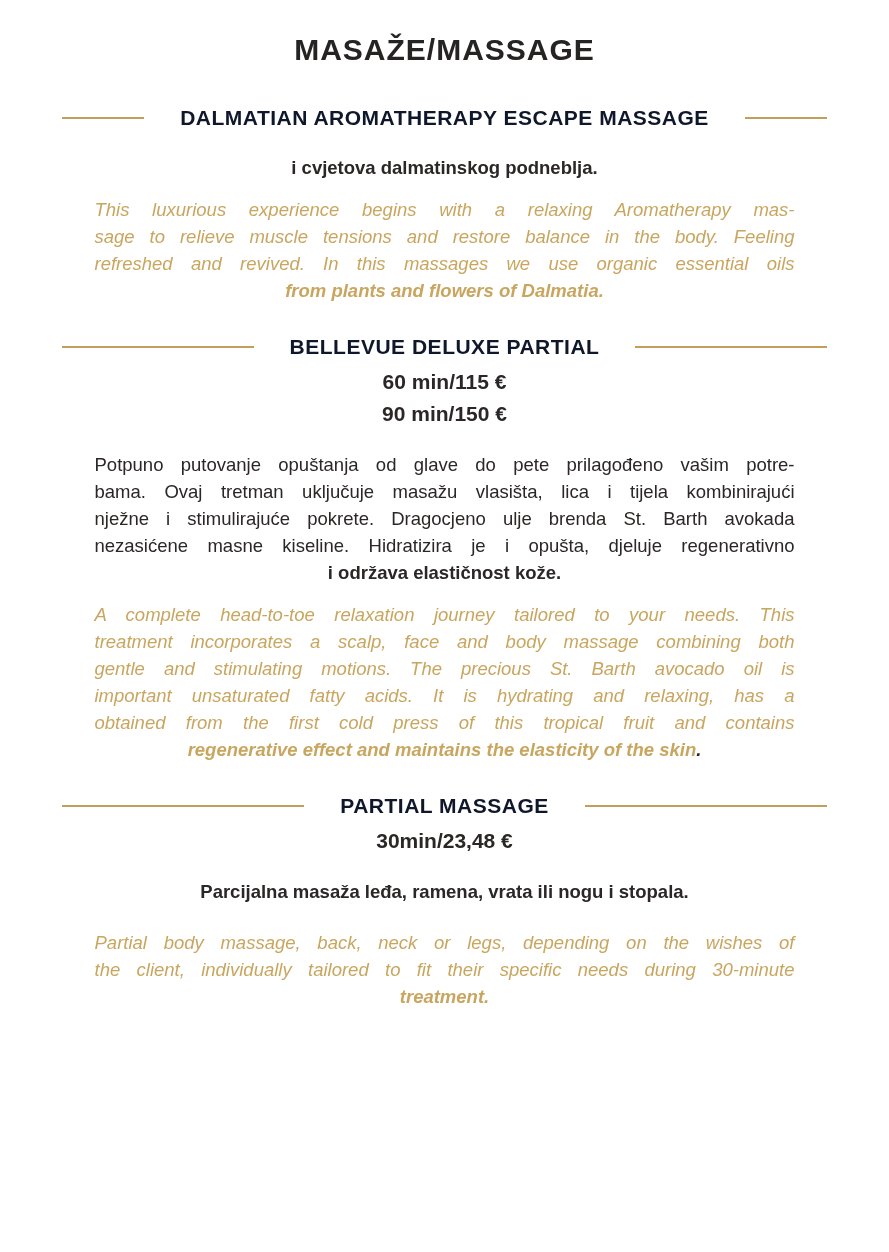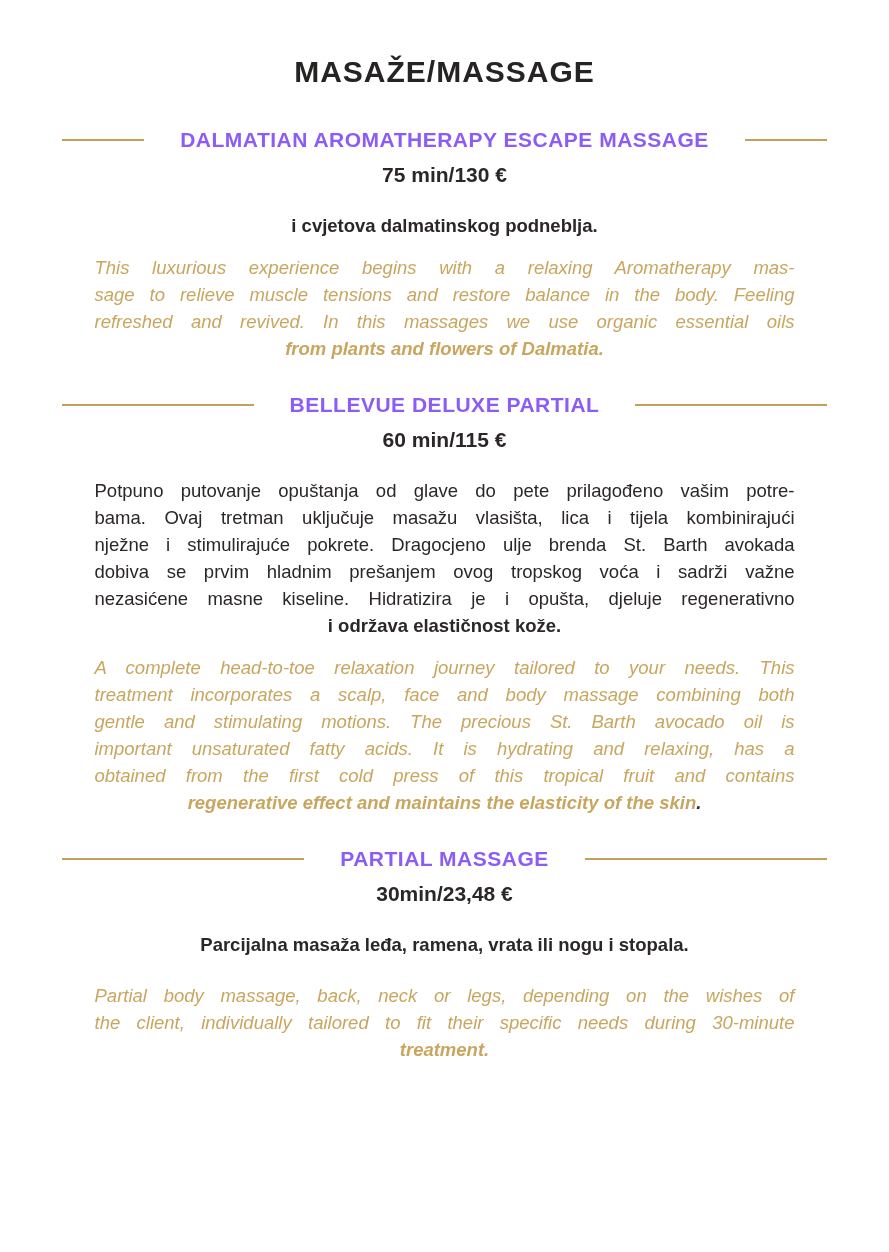--- a/index.html
+++ b/index.html
@@ -3,42 +3,42 @@
 <meta charset="utf-8">
 <style>
   html, body { margin: 0; padding: 0; }
   body {
     width: 889px; height: 1252px;
     background: #ffffff;
     font-family: "Liberation Sans", sans-serif;
     color: #2b2726;
     overflow: hidden;
   }
-  .page { box-sizing: border-box; width: 889px; padding: 54px 62px 0; }
+  .page { box-sizing: border-box; width: 889px; padding: 32px 62px 0; }
 
   .title {
     margin: 0;
     text-align: center;
     font-size: 30px; line-height: 36px;
     font-weight: 700; letter-spacing: 1px;
     color: #262323;
   }
 
   .heading-row {
     display: flex; align-items: center;
     gap: 36px;
     margin-top: 31px;
   }
   .menu-section:first-of-type .heading-row { margin-top: 38px; }
   .rule { flex: 1; height: 2px; background: #c2a05a; }
   .heading {
     margin: 0;
     font-size: 21px; line-height: 24px;
     font-weight: 700; letter-spacing: 0.5px;
-    color: #8b5cf6;
+    color: #0f172a;
     white-space: nowrap; text-align: center;
   }
 
   .prices { margin-top: 10px; }
   .prices .price-line {
     text-align: center;
     font-size: 21px; line-height: 26px;
     font-weight: 700; color: #2b2726;
     margin-bottom: 6px;
   }
@@ -66,23 +66,20 @@
 <div class="page">
 
   <h1 class="title">MASAŽE/MASSAGE</h1>
 
   <section class="menu-section">
     <div class="heading-row">
       <div class="rule"></div>
       <h2 class="heading">DALMATIAN AROMATHERAPY ESCAPE MASSAGE</h2>
       <div class="rule"></div>
     </div>
-    <div class="prices">
-        <div class="price-line">75 min/130 €</div>
-      </div>
     <div class="para cr">
       <div class="last-line">i cvjetova dalmatinskog podneblja.</div>
     </div>
     <div class="para en">
       <div>
           <div class="jline">This luxurious experience begins with a relaxing Aromatherapy mas-</div>
           <div class="jline">sage to relieve muscle tensions and restore balance in the body. Feeling</div>
           <div class="jline">refreshed and revived. In this massages we use organic essential oils</div>
         </div>
       <div class="last-line">from plants and flowers of Dalmatia.</div>
@@ -90,27 +87,27 @@
   </section>
 
   <section class="menu-section">
     <div class="heading-row">
       <div class="rule"></div>
       <h2 class="heading">BELLEVUE DELUXE PARTIAL</h2>
       <div class="rule"></div>
     </div>
     <div class="prices">
         <div class="price-line">60 min/115 €</div>
+        <div class="price-line">90 min/150 €</div>
       </div>
     <div class="para cr">
       <div>
           <div class="jline">Potpuno putovanje opuštanja od glave do pete prilagođeno vašim potre-</div>
           <div class="jline">bama. Ovaj tretman uključuje masažu vlasišta, lica i tijela kombinirajući</div>
           <div class="jline">nježne i stimulirajuće pokrete. Dragocjeno ulje brenda St. Barth avokada</div>
-          <div class="jline">dobiva se prvim hladnim prešanjem ovog tropskog voća i sadrži važne</div>
           <div class="jline">nezasićene masne kiseline. Hidratizira je i opušta, djeluje regenerativno</div>
         </div>
       <div class="last-line">i održava elastičnost kože.</div>
     </div>
     <div class="para en">
       <div>
           <div class="jline">A complete head-to-toe relaxation journey tailored to your needs. This</div>
           <div class="jline">treatment incorporates a scalp, face and body massage combining both</div>
           <div class="jline">gentle and stimulating motions. The precious St. Barth avocado oil is</div>
           <div class="jline">important unsaturated fatty acids. It is hydrating and relaxing, has a</div>

